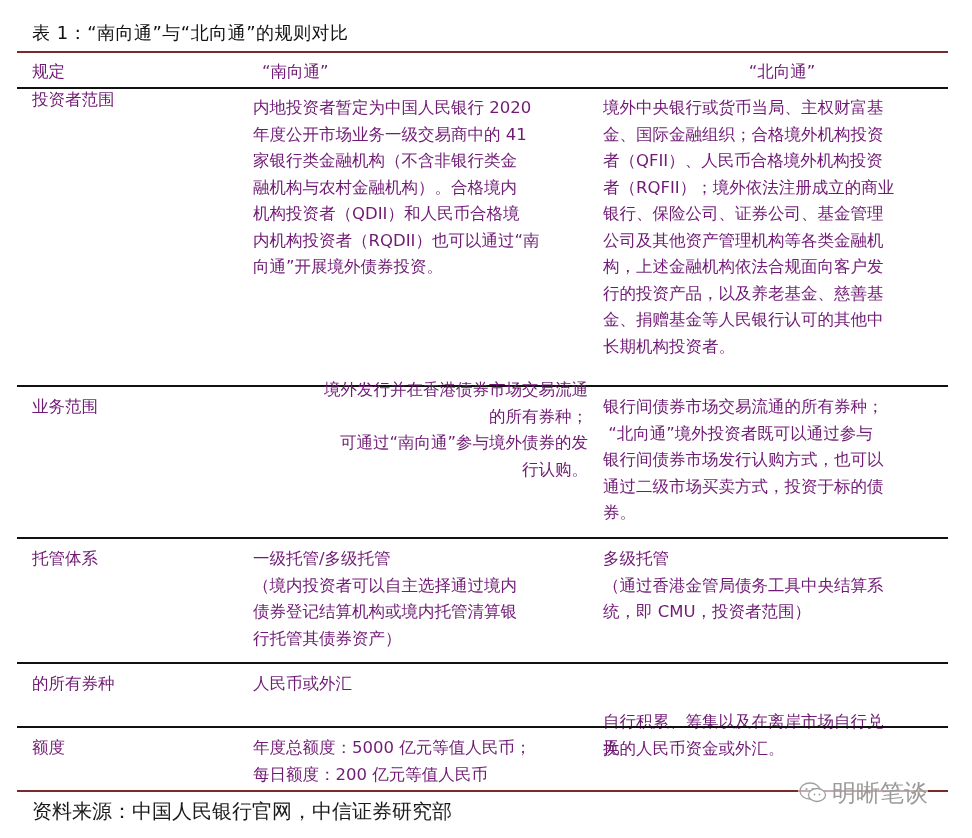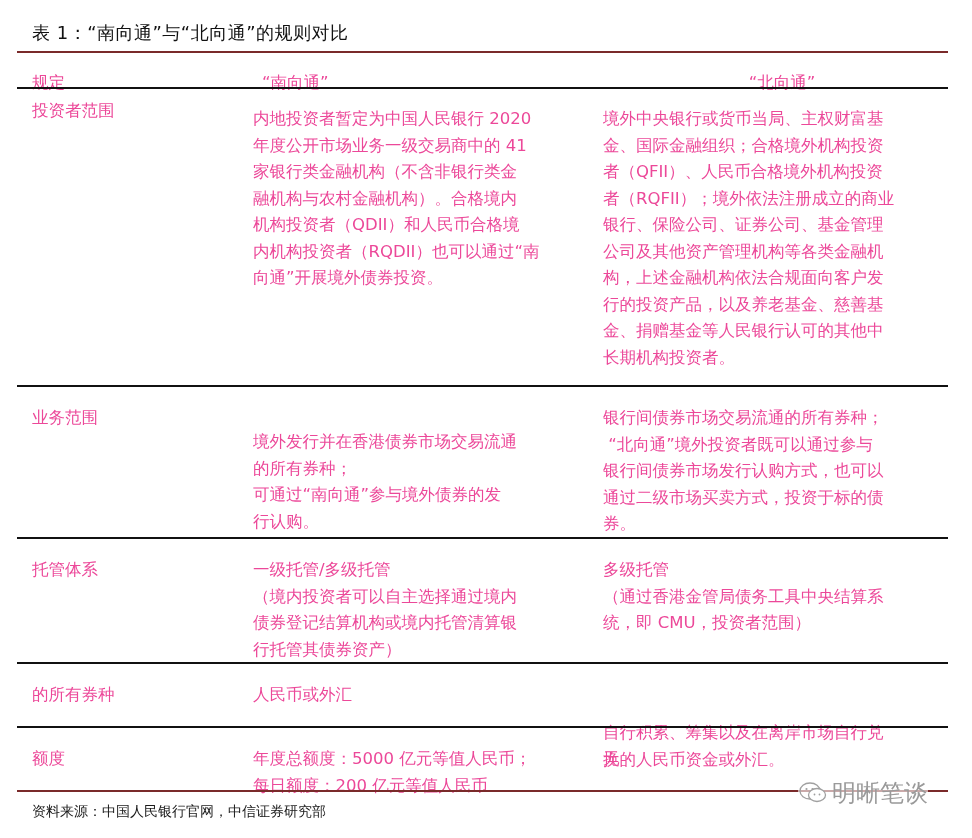--- a/index.html
+++ b/index.html
@@ -16,29 +16,29 @@
   .rule-red {
     position: absolute; left: 17px; width: 931px; height: 2px;
     background: #7a2a2a;
   }
   .rule-black {
     position: absolute; left: 17px; width: 931px; height: 2px;
     background: #111;
   }
   .cell {
     position: absolute; font-size: 16.5px; line-height: 26.5px;
-    color: #ec4899; white-space: pre-wrap; margin-top: 11px;
+    color: #701a75; white-space: pre-wrap;
   }
   .c1 { left: 32px; width: 200px; }
   .c2 { left: 253px; width: 335px; }
   .c3 { left: 603px; width: 340px; }
   .hdr { font-size: 16.5px; line-height: 22px; }
   .source {
     position: absolute; left: 32px; top: 800px;
-    font-size: 14px; line-height: 22px; color: #1a1a1a; text-align: right;
+    font-size: 20px; line-height: 22px; color: #1a1a1a; text-align: right;
   }
   .watermark {
     position: absolute; left: 798px; top: 780px;
     display: flex; align-items: center; gap: 4px;
     color: #9a9a9a; font-size: 24px; line-height: 24px;
     background: rgba(255,255,255,0.6);
   }
   .watermark svg { display: block; }
 </style>
 </head>
@@ -69,21 +69,21 @@
 银行、保险公司、证券公司、基金管理
 公司及其他资产管理机构等各类金融机
 构，上述金融机构依法合规面向客户发
 行的投资产品，以及养老基金、慈善基
 金、捐赠基金等人民银行认可的其他中
 长期机构投资者。</div>
 
 <div class="rule-black" style="top:385px;"></div>
 
 <div class="cell c1" style="top:394px;">业务范围</div>
-<div class="cell c2" style="top:418px;">境外发行并在香港债券市场交易流通
+<div class="cell c2" style="top:377px;text-align:right;">境外发行并在香港债券市场交易流通
 的所有券种；
 可通过“南向通”参与境外债券的发
 行认购。</div>
 <div class="cell c3" style="top:394px;">银行间债券市场交易流通的所有券种；
  “北向通”境外投资者既可以通过参与
 银行间债券市场发行认购方式，也可以
 通过二级市场买卖方式，投资于标的债
 券。</div>
 
 <div class="rule-black" style="top:537px;"></div>

